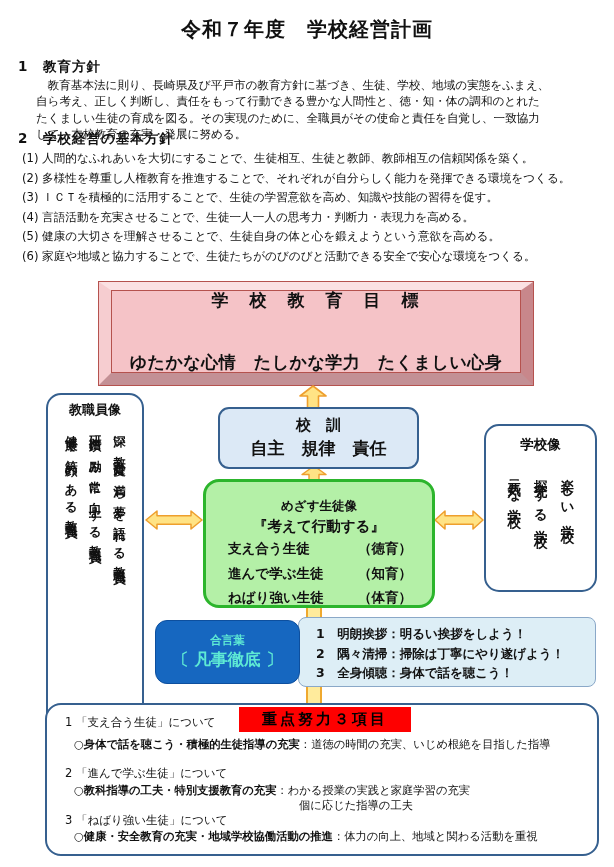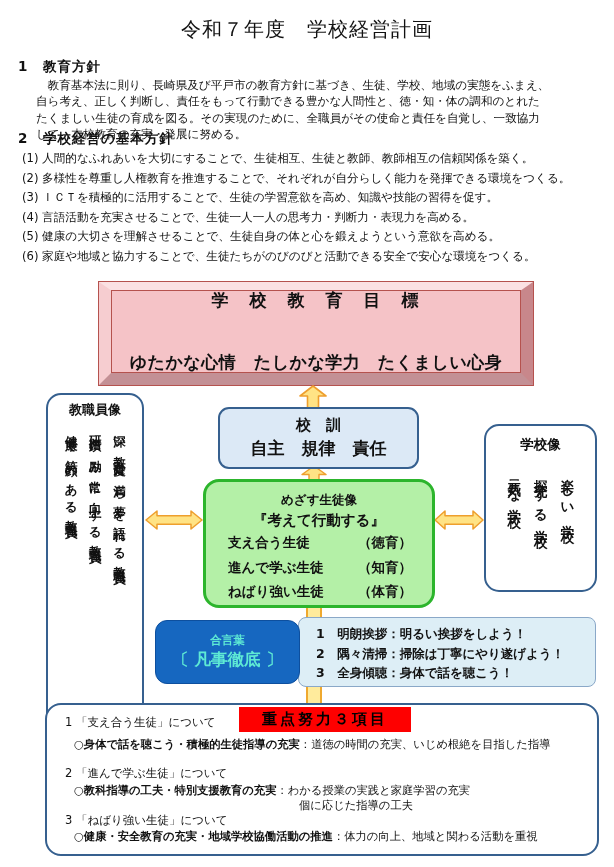--- a/index.html
+++ b/index.html
@@ -2,42 +2,42 @@
 <html><head>
 <meta charset="utf-8">
 <style>
   html,body{margin:0;padding:0;background:#ffffff;}
   #page{
     position:relative;width:614px;height:867px;margin:0 auto;background:#ffffff;
     font-family:"DejaVu Sans","Liberation Sans",sans-serif;color:#111;overflow:hidden;
   }
   .abs{position:absolute;}
   
-  #title{top:16px;left:0;width:614px;text-align:center;font-size:20px;font-weight:normal;letter-spacing:1px;}
+  #title{top:16px;left:0;width:614px;text-align:center;font-size:20px;font-weight:bold;letter-spacing:1px;}
   .sec-heading{font-size:13.5px;font-weight:bold;letter-spacing:1px;}
   #s1-head{left:18px;top:58px;}
   #s1-para{left:36px;top:77px;width:566px;font-size:11.6px;line-height:16.3px;}
   #s2-head{left:18px;top:130px;}
   #s2-items{left:22px;top:149px;width:590px;font-size:11.6px;line-height:19.6px;white-space:nowrap;}
   
   #goal{left:98px;top:281px;width:436px;height:105px;border:1.5px solid #b5524e;background:#f8d6d9;box-sizing:border-box;}
   #goal-frame{position:absolute;inset:0;border-style:solid;border-width:9px 13px 13px 13px;
     border-color:#fbe1e3 #c8878b #c39095 #f6cdd0;box-sizing:border-box;}
   #goal-inner{position:absolute;left:12px;top:8px;right:12px;bottom:12px;background:#f5c3c7;
     border:1.5px solid #b5524e;display:flex;flex-direction:column;justify-content:center;align-items:center;gap:9px;box-sizing:border-box;}
   #goal-inner .l1{font-size:17px;font-weight:bold;letter-spacing:2px;}
   #goal-inner .l2{font-size:17px;font-weight:bold;letter-spacing:0.5px;margin-top:30px;}
   
   #motto{left:218px;top:407px;width:201px;height:62px;background:#dce9f6;border:2.5px solid #36608f;
     border-radius:11px;box-sizing:border-box;display:flex;flex-direction:column;justify-content:center;align-items:center;gap:2px;z-index:2;}
   #motto .l1{font-size:15px;font-weight:bold;}
   #motto .l2{font-size:17px;font-weight:bold;}
   
   #student{left:203px;top:479px;width:232px;height:129px;background:#b4f0a7;border:3px solid #2cb52c;
-    border-radius:16px;box-sizing:border-box;z-index:2;padding-top:10px;}
+    border-radius:16px;box-sizing:border-box;z-index:2;padding-top:16px;}
   #student .t{text-align:center;font-size:12.5px;font-weight:bold;}
   #student .s{text-align:center;font-size:14.5px;font-weight:bold;margin-top:2px;}
   #student .row{display:flex;justify-content:space-between;padding:0 20px 0 22px;font-size:13.5px;font-weight:bold;line-height:24.5px;}
   
   .side-box{background:#ffffff;border:2.5px solid #36608f;border-radius:15px;box-sizing:border-box;}
   #staff{left:46px;top:393px;width:98px;height:356px;}
   #staff .t{text-align:center;font-size:13px;font-weight:bold;margin-top:6px;}
   #staff .cols{position:absolute;left:5px;right:5px;top:30px;bottom:8px;display:flex;flex-direction:row-reverse;justify-content:space-evenly;}
   #staff .cols span{writing-mode:vertical-rl;font-size:12.5px;font-weight:bold;letter-spacing:3.5px;line-height:1;}
   #school{left:484px;top:424px;width:113px;height:168px;}

